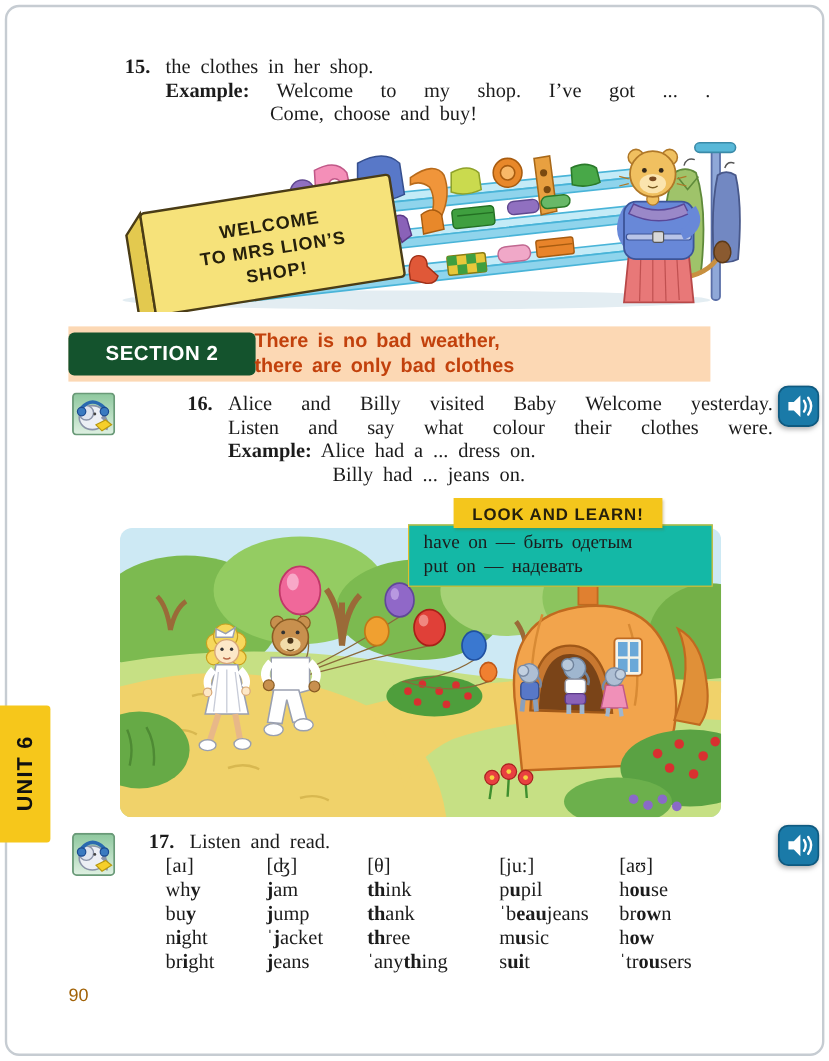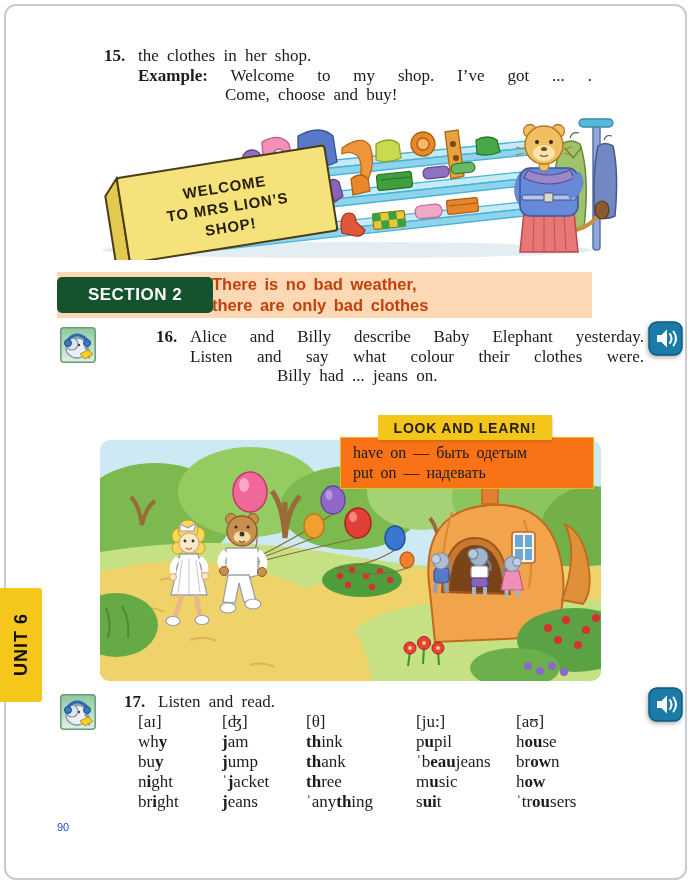--- a/index.html
+++ b/index.html
@@ -20,21 +20,21 @@
   
   .section-strip{position:absolute;left:57px;top:272px;width:535px;height:46px;background:#fcd8b4;}
   .section-badge{position:absolute;left:0px;top:5px;width:156px;height:36px;background:#14532d;
                  border-radius:5px;color:#fff;font-family:"Liberation Sans",sans-serif;
                  font-weight:bold;font-size:17px;display:flex;align-items:center;justify-content:center;
                  letter-spacing:.5px;}
   .section-title{position:absolute;left:155px;top:2px;font-family:"Liberation Sans",sans-serif;
                  font-weight:bold;font-size:16.5px;line-height:21px;color:#c2410c;word-spacing:3px;}
 
   
-  .lal-box{position:absolute;left:340px;top:437px;width:252px;height:50px;background:#f97316;
+  .lal-box{position:absolute;left:340px;top:437px;width:252px;height:50px;background:#14b8a6;
            border:1.5px solid #e2bf2a;z-index:6;}
   .lal-tab{position:absolute;left:378px;top:415px;width:174px;height:25px;background:#f4c61c;
            z-index:7;display:flex;align-items:center;justify-content:center;
            font-family:"Liberation Sans",sans-serif;font-weight:bold;font-size:14px;color:#26200c;
            letter-spacing:.8px;box-shadow:1px 2px 2px rgba(120,90,0,.25);}
   .lal-line{font-size:16px;line-height:20px;word-spacing:3px;padding-left:12px;}
   .lal-box .pad{padding-top:5px;}
 
   
   .unit-tab{position:absolute;left:0;top:588px;width:42px;height:114px;background:#f6c71b;
@@ -52,21 +52,21 @@
   .phonics{position:absolute;left:138px;top:712px;display:flex;align-items:flex-end;}
   .ph-col{font-size:17px;line-height:20px;}
   .ph-col:nth-child(1){width:84px;}
   .ph-col:nth-child(2){width:84px;}
   .ph-col:nth-child(3){width:110px;}
   .ph-col:nth-child(4){width:100px;}
   .ph-col:nth-child(5){width:90px;}
   .ph-word .b{font-weight:bold;}
 
   .page-num{position:absolute;left:57px;top:821px;font-family:"Liberation Sans",sans-serif;
-            font-size:11px;color:#1d4ed8;text-align:right;}
+            font-size:15px;color:#a16207;text-align:right;}
 
   
   .shop-illo{position:absolute;left:92px;top:116px;z-index:2;}
   .park-wrap{position:absolute;left:100px;top:440px;width:501px;height:241px;border-radius:10px;
              overflow:hidden;z-index:3;}
   svg text.signtxt{font-family:"Liberation Sans",sans-serif;font-weight:bold;font-size:15px;
                    fill:#26200c;text-anchor:middle;letter-spacing:.8px;}
 </style>
 </head>
 <body>
@@ -200,22 +200,23 @@
     <path d="M25 20 q6 4 3 11" stroke="#8a93a8" stroke-width="3.2" fill="none"></path>
     <path d="M8 13 q9 -10 19 0" stroke="#2a6ab0" stroke-width="3" fill="none"></path>
     <circle cx="8" cy="16" r="3.5" fill="#3a7ac0" stroke="#1a4a90"></circle>
     <circle cx="27" cy="16" r="3.5" fill="#3a7ac0" stroke="#1a4a90"></circle>
     <circle cx="19" cy="18" r="1.2" fill="#444"></circle>
     <polygon points="20,27 28,23 33,27 25,32" fill="#f6cf2a" stroke="#b89a10" stroke-width="1"></polygon>
   </svg>
   <section class="ex" style="left:120px;top:327px;margin-left:36px;">
     <div class="ex-num">16.</div>
     <div class="ex-body">
-      <div class="line just">Alice and Billy describe Baby Elephant yesterday.</div>
+      <div class="line just">Alice and Billy visited Baby Welcome yesterday.</div>
       <div class="line just">Listen and say what colour their clothes were.</div>
+      <div class="line"><span class="bold">Example:</span> <span>Alice had a ... dress on.</span></div>
       <div class="line indent2">Billy had ... jeans on.</div>
     </div>
   </section>
   <button class="audio-btn" style="left:648px;top:321px;">
     <svg width="35" height="35" viewBox="0 0 35 35">
       <rect x="1" y="1" width="33" height="33" rx="8" fill="#1a7aa8" stroke="#0f5a80" stroke-width="1.5"></rect>
       <polygon points="9,14 13.5,14 19,8.5 19,26.5 13.5,21 9,21" fill="#fff"></polygon>
       <path d="M22 13 q3 4.5 0 9 M25.5 10.5 q5 7 0 14" stroke="#fff" stroke-width="2" fill="none" stroke-linecap="round"></path>
     </svg>
   </button>

